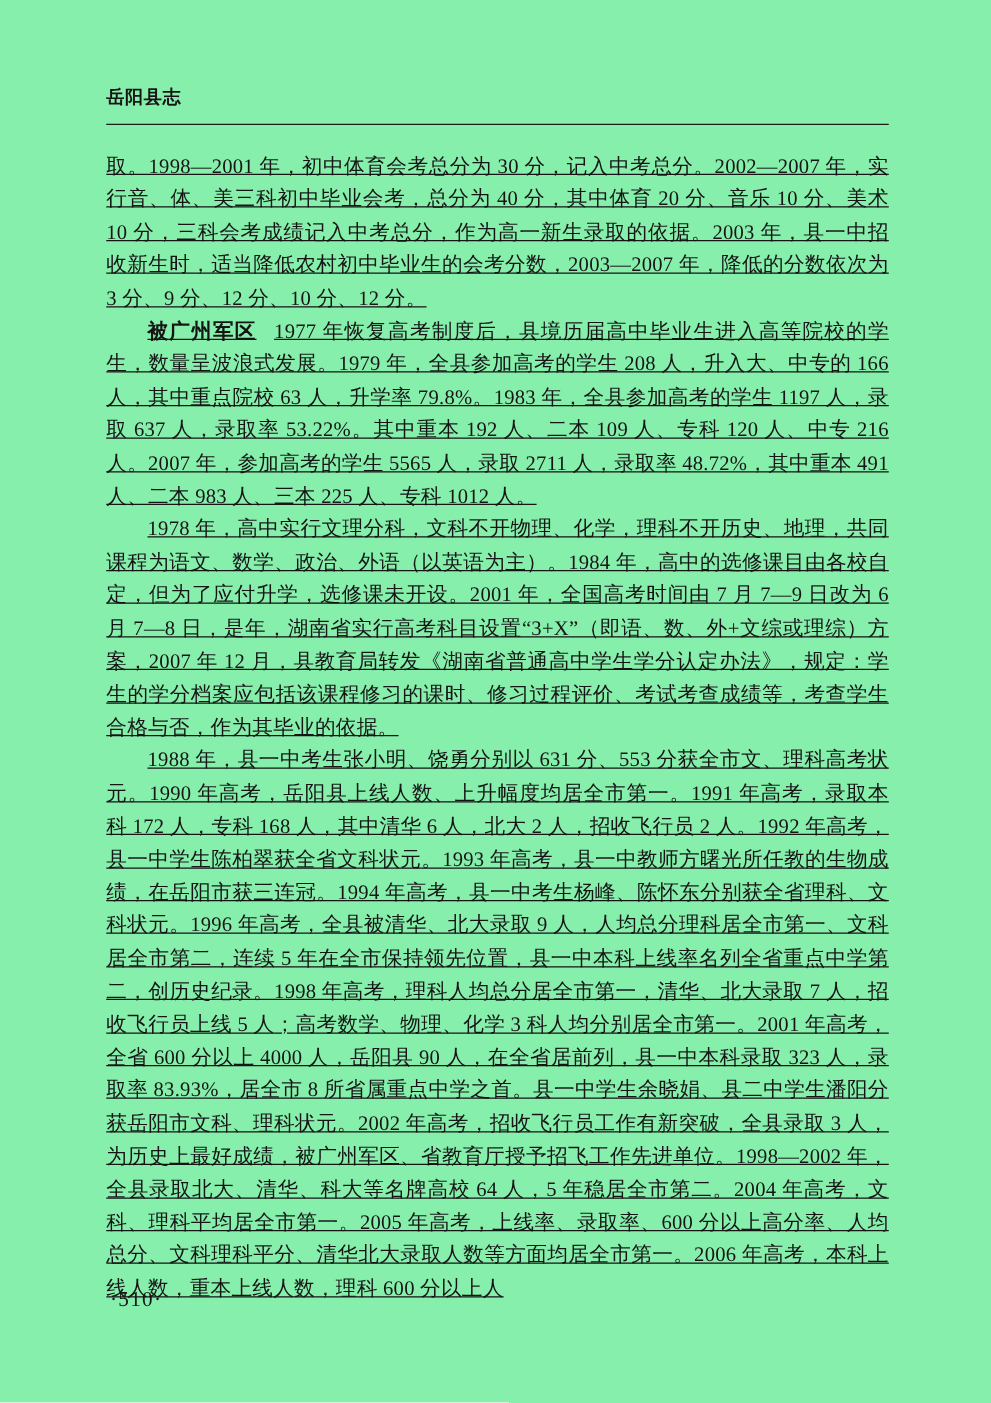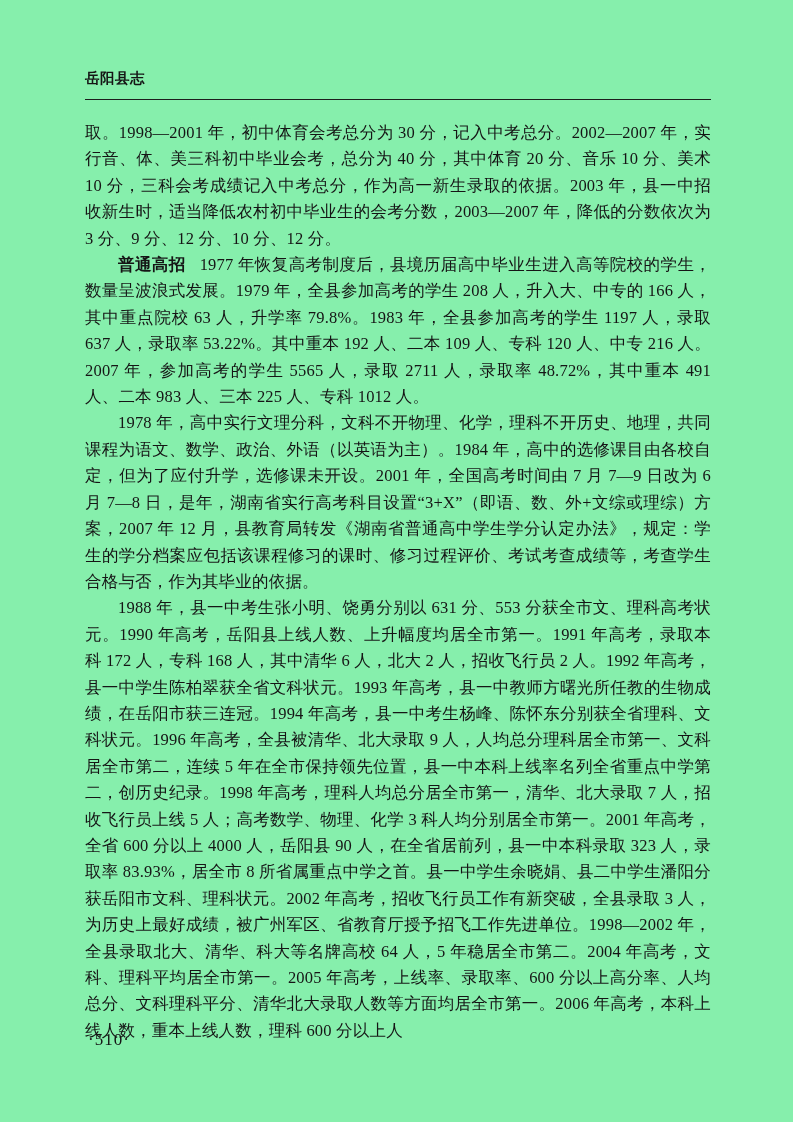--- a/index.html
+++ b/index.html
@@ -32,20 +32,21 @@
     line-height: 16px;
   }
   .header-rule {
     margin-top: 13px;
     border: 0;
     border-bottom: 1.5px solid #1d1d1d;
     height: 0;
   }
   .body-text {
     margin-top: 20px;
+    text-decoration: underline;
   }
   p.para {
     margin: 0;
     padding: 0;
     font-size: 16.5px;
     line-height: 26.4px;
     text-align: justify;
     letter-spacing: 0.2px;
   }
   p.para.indent {
@@ -71,21 +72,21 @@
 
     <header>
       <div class="book-title">岳阳县志</div>
       <hr class="header-rule">
     </header>
 
     <main class="body-text">
 
       <p class="para"><span>取。1998—2001 年，初中体育会考总分为 30 分，记入中考总分。2002—2007 年，实行音、体、美三科初中毕业会考，总分为 40 分，其中体育 20 分、音乐 10 分、美术 10 分，三科会考成绩记入中考总分，作为高一新生录取的依据。2003 年，县一中招收新生时，适当降低农村初中毕业生的会考分数，2003—2007 年，降低的分数依次为 3 分、9 分、12 分、10 分、12 分。</span></p>
 
-      <p class="para indent"><span class="lead">普通高招</span><span>1977 年恢复高考制度后，县境历届高中毕业生进入高等院校的学生，数量呈波浪式发展。1979 年，全县参加高考的学生 208 人，升入大、中专的 166 人，其中重点院校 63 人，升学率 79.8%。1983 年，全县参加高考的学生 1197 人，录取 637 人，录取率 53.22%。其中重本 192 人、二本 109 人、专科 120 人、中专 216 人。2007 年，参加高考的学生 5565 人，录取 2711 人，录取率 48.72%，其中重本 491 人、二本 983 人、三本 225 人、专科 1012 人。</span></p>
+      <p class="para indent"><span class="lead">被广州军区</span><span>1977 年恢复高考制度后，县境历届高中毕业生进入高等院校的学生，数量呈波浪式发展。1979 年，全县参加高考的学生 208 人，升入大、中专的 166 人，其中重点院校 63 人，升学率 79.8%。1983 年，全县参加高考的学生 1197 人，录取 637 人，录取率 53.22%。其中重本 192 人、二本 109 人、专科 120 人、中专 216 人。2007 年，参加高考的学生 5565 人，录取 2711 人，录取率 48.72%，其中重本 491 人、二本 983 人、三本 225 人、专科 1012 人。</span></p>
 
       <p class="para indent"><span>1978 年，高中实行文理分科，文科不开物理、化学，理科不开历史、地理，共同课程为语文、数学、政治、外语（以英语为主）。1984 年，高中的选修课目由各校自定，但为了应付升学，选修课未开设。2001 年，全国高考时间由 7 月 7—9 日改为 6 月 7—8 日，是年，湖南省实行高考科目设置“3+X”（即语、数、外+文综或理综）方案，2007 年 12 月，县教育局转发《湖南省普通高中学生学分认定办法》，规定：学生的学分档案应包括该课程修习的课时、修习过程评价、考试考查成绩等，考查学生合格与否，作为其毕业的依据。</span></p>
 
       <p class="para indent"><span>1988 年，县一中考生张小明、饶勇分别以 631 分、553 分获全市文、理科高考状元。1990 年高考，岳阳县上线人数、上升幅度均居全市第一。1991 年高考，录取本科 172 人，专科 168 人，其中清华 6 人，北大 2 人，招收飞行员 2 人。1992 年高考，县一中学生陈柏翠获全省文科状元。1993 年高考，县一中教师方曙光所任教的生物成绩，在岳阳市获三连冠。1994 年高考，县一中考生杨峰、陈怀东分别获全省理科、文科状元。1996 年高考，全县被清华、北大录取 9 人，人均总分理科居全市第一、文科居全市第二，连续 5 年在全市保持领先位置，县一中本科上线率名列全省重点中学第二，创历史纪录。1998 年高考，理科人均总分居全市第一，清华、北大录取 7 人，招收飞行员上线 5 人；高考数学、物理、化学 3 科人均分别居全市第一。2001 年高考，全省 600 分以上 4000 人，岳阳县 90 人，在全省居前列，县一中本科录取 323 人，录取率 83.93%，居全市 8 所省属重点中学之首。县一中学生余晓娟、县二中学生潘阳分获岳阳市文科、理科状元。2002 年高考，招收飞行员工作有新突破，全县录取 3 人，为历史上最好成绩，被广州军区、省教育厅授予招飞工作先进单位。1998—2002 年，全县录取北大、清华、科大等名牌高校 64 人，5 年稳居全市第二。2004 年高考，文科、理科平均居全市第一。2005 年高考，上线率、录取率、600 分以上高分率、人均总分、文科理科平分、清华北大录取人数等方面均居全市第一。2006 年高考，本科上线人数，重本上线人数，理科 600 分以上人</span></p>
 
     </main>
   </div>
 
   <footer>
     <div class="page-number">·510·</div>

